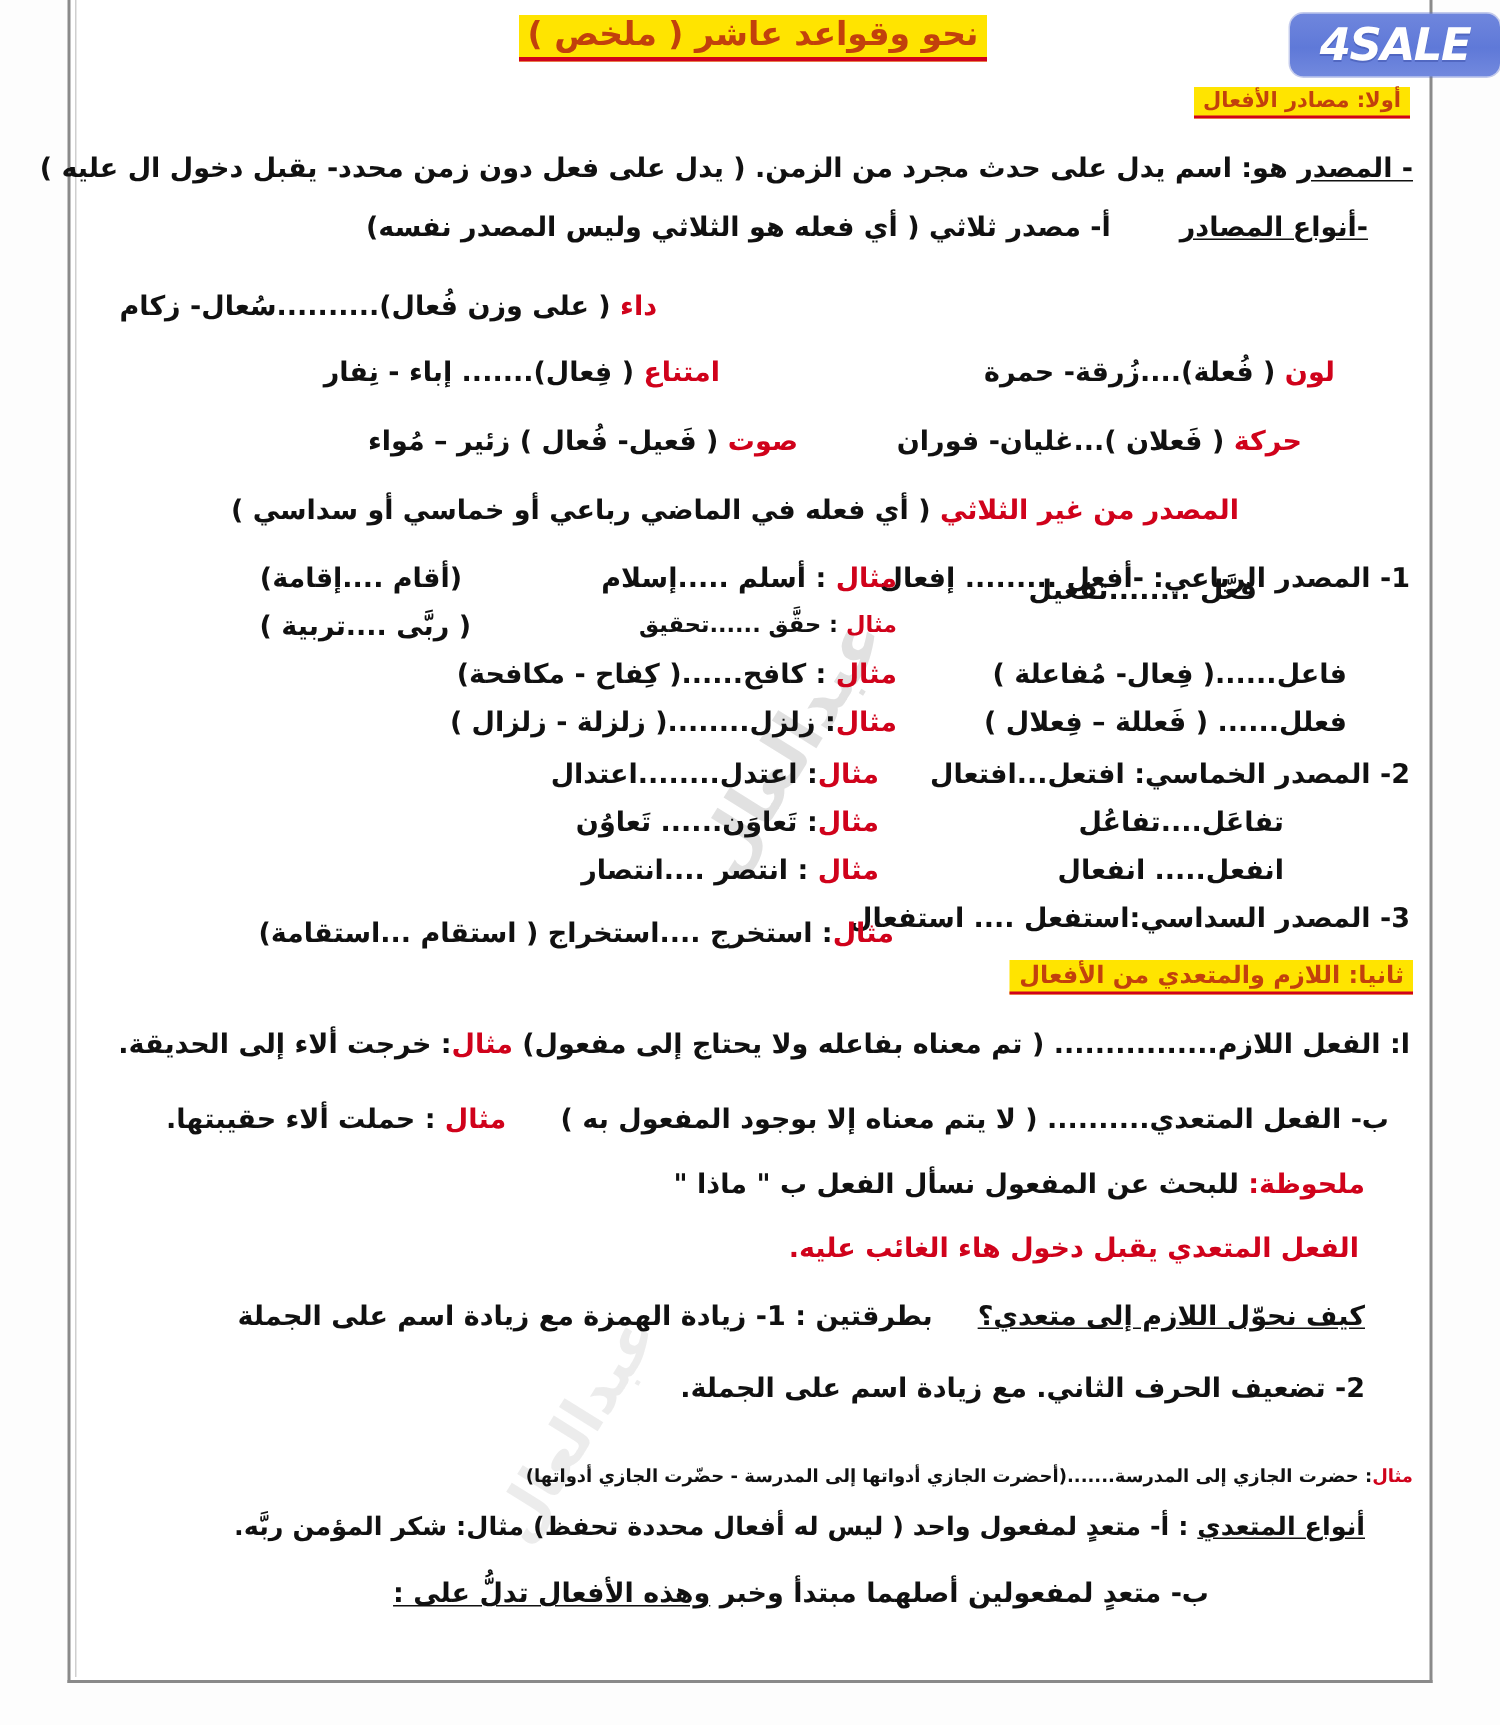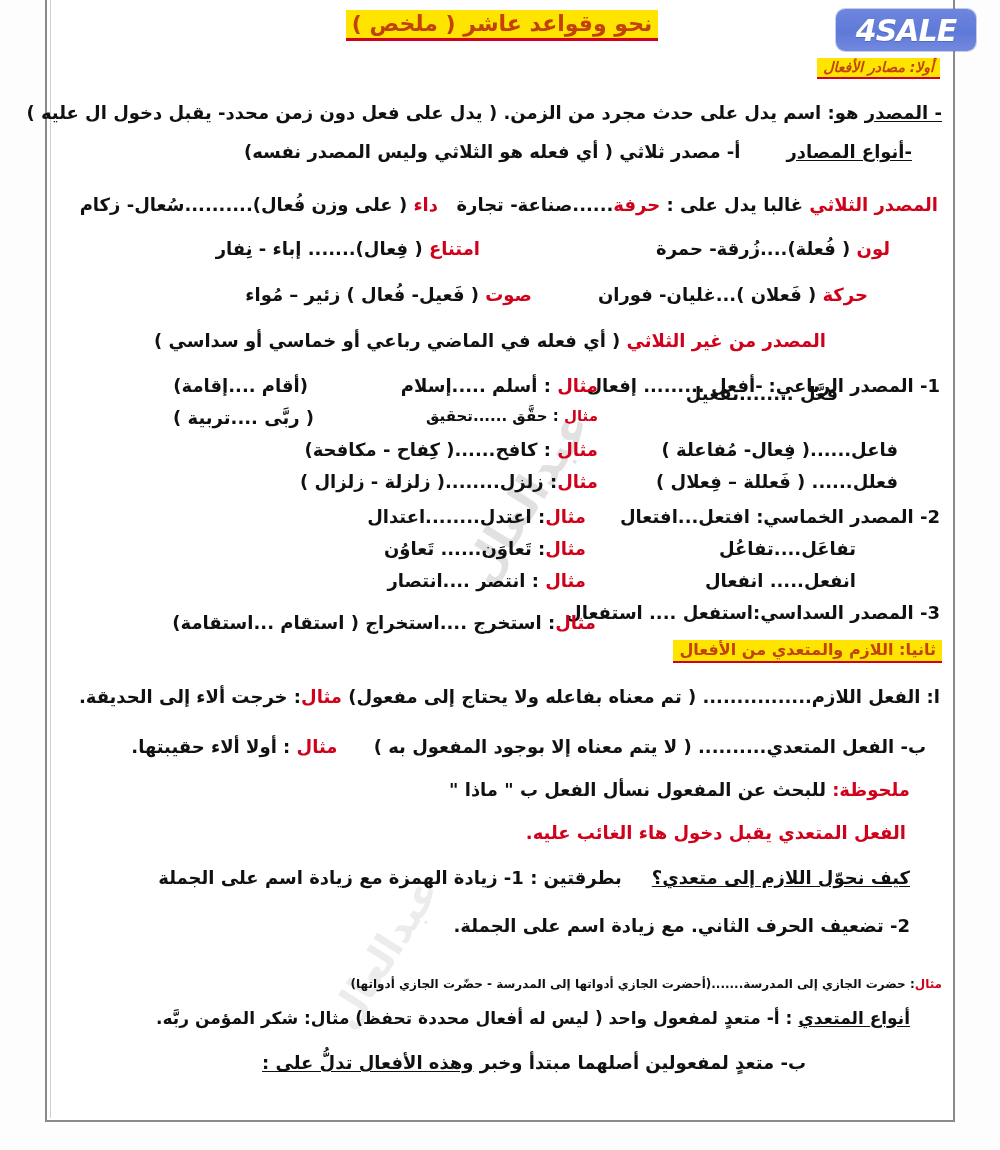--- a/index.html
+++ b/index.html
@@ -54,21 +54,21 @@
     white-space: nowrap;
     pointer-events: none;
     user-select: none;
     font-family: "DejaVu Sans", "Liberation Sans", sans-serif;
   }
   #wm-1 { left: 430px; top: 470px; }
   #wm-2 { left: 300px; top: 930px; font-size: 40px; opacity: .35; }
 
   #sale-logo {
     position: absolute;
-    right: 24px;
+    right: 0;
     top: 9px;
     width: 140px;
     height: 42px;
     background: linear-gradient(180deg, #6f86dd 0%, #5f79d8 55%, #7289de 100%);
     border-radius: 9px;
     z-index: 40;
     box-shadow: 0 0 0 1px rgba(90,110,200,.35);
     overflow: hidden;
   }
   #sale-logo span {
@@ -137,34 +137,31 @@
     <span>4SALE</span>
   </div>
 
   <div id="content">
 
     <div class="row c" style="top:10px; font-size:22px;">
       <span class="hl">نحو وقواعد عاشر ( ملخص )</span>
     </div>
 
     <div class="row r" style="top:58px; right:6px; font-size:14px;">
-      <span class="hl" style="border-bottom-width:2px;font-style:italic;">أولا: مصادر الأفعال</span>
+      <span class="hl" style="border-bottom-width:2px;">أولا: مصادر الأفعال</span>
     </div>
 
     <div class="row r" style="top:104px; right:4px; font-size:18px;">
       <span class="u">- المصدر</span><span> هو: اسم يدل على حدث مجرد من الزمن. ( يدل على فعل دون زمن محدد- يقبل دخول ال عليه )</span>
     </div>
 
     <div class="row r" style="top:143px; right:34px; font-size:18px;">
       <span class="u">-أنواع المصادر</span><span style="display:inline-block;width:46px;"></span><span>أ- مصدر ثلاثي  ( أي فعله هو الثلاثي وليس المصدر نفسه)</span>
     </div>
 
-    <div class="row r" style="top:196px; right:8px; font-size:18px;">
-      <span class="red">المصدر الثلاثي</span><span> غالبا يدل على : </span><span class="red">حرفة</span><span>......صناعة- تجارة</span>
-    </div>
     <div class="row r" style="top:196px; right:508px; font-size:18px;">
       <span class="red">داء</span><span> ( على وزن فُعال)..........سُعال- زكام</span>
     </div>
 
     <div class="row r" style="top:240px; right:56px; font-size:18px;">
       <span class="red">لون</span><span> ( فُعلة)....زُرقة- حمرة</span>
     </div>
     <div class="row r" style="top:240px; right:466px; font-size:18px;">
       <span class="red">امتناع</span><span> ( فِعال)....... إباء - نِفار</span>
     </div>
@@ -230,21 +227,21 @@
 
     <div class="row r" style="top:640px; right:4px; font-size:16px;">
       <span class="hl" style="border-bottom-width:2px;">ثانيا: اللازم والمتعدي من الأفعال</span>
     </div>
 
     <div class="row r" style="top:688px; right:6px; font-size:18px;">
       <span>ا: الفعل اللازم................ ( تم معناه بفاعله ولا يحتاج إلى مفعول) </span><span class="red">مثال</span><span>:  خرجت ألاء إلى الحديقة.</span>
     </div>
 
     <div class="row r" style="top:738px; right:20px; font-size:18px;">
-      <span>ب- الفعل المتعدي.......... ( لا يتم معناه إلا بوجود المفعول به ) </span><span style="display:inline-block;width:30px;"></span><span class="red">مثال</span><span> : أولا ألاء حقيبتها.</span>
+      <span>ب- الفعل المتعدي.......... ( لا يتم معناه إلا بوجود المفعول به ) </span><span style="display:inline-block;width:30px;"></span><span class="red">مثال</span><span> : حملت ألاء حقيبتها.</span>
     </div>
 
     <div class="row r red" style="top:824px; right:40px; font-size:18px;">الفعل المتعدي يقبل دخول هاء الغائب عليه.</div>
     <div class="row r" style="top:781px; right:36px; font-size:18px;">
       <span class="red">ملحوظة:</span><span> للبحث عن المفعول نسأل الفعل ب " ماذا "</span>
     </div>
 
     <div class="row r" style="top:869px; right:36px; font-size:18px;">
       <span class="u">كيف نحوّل اللازم إلى متعدي؟</span><span style="display:inline-block;width:30px;"></span><span>بطرقتين :  1- زيادة الهمزة مع زيادة اسم على الجملة</span>
     </div>

